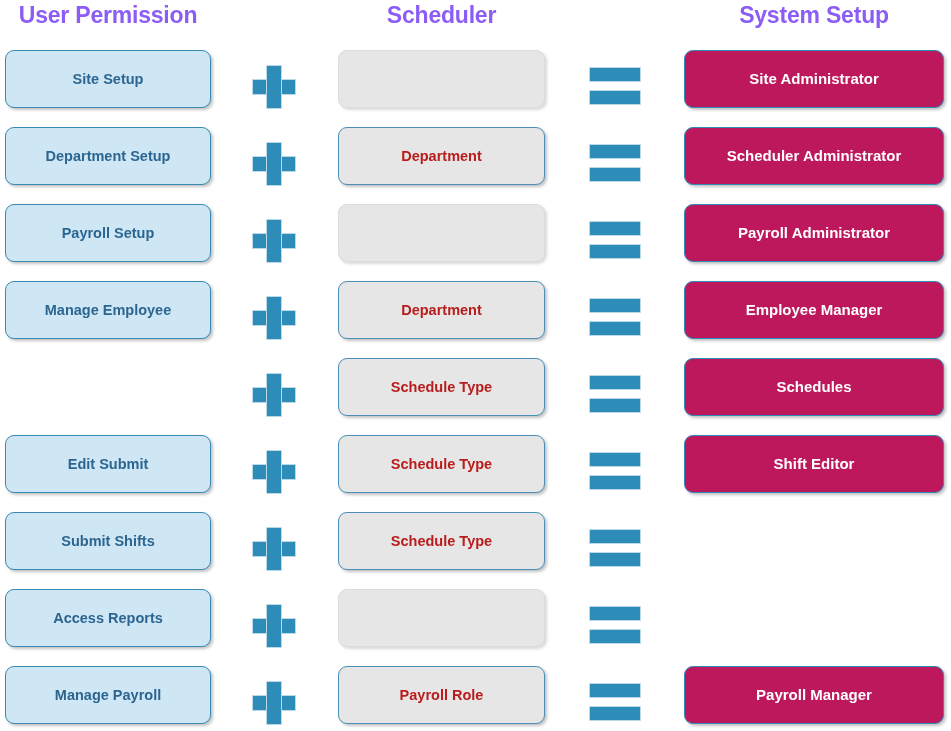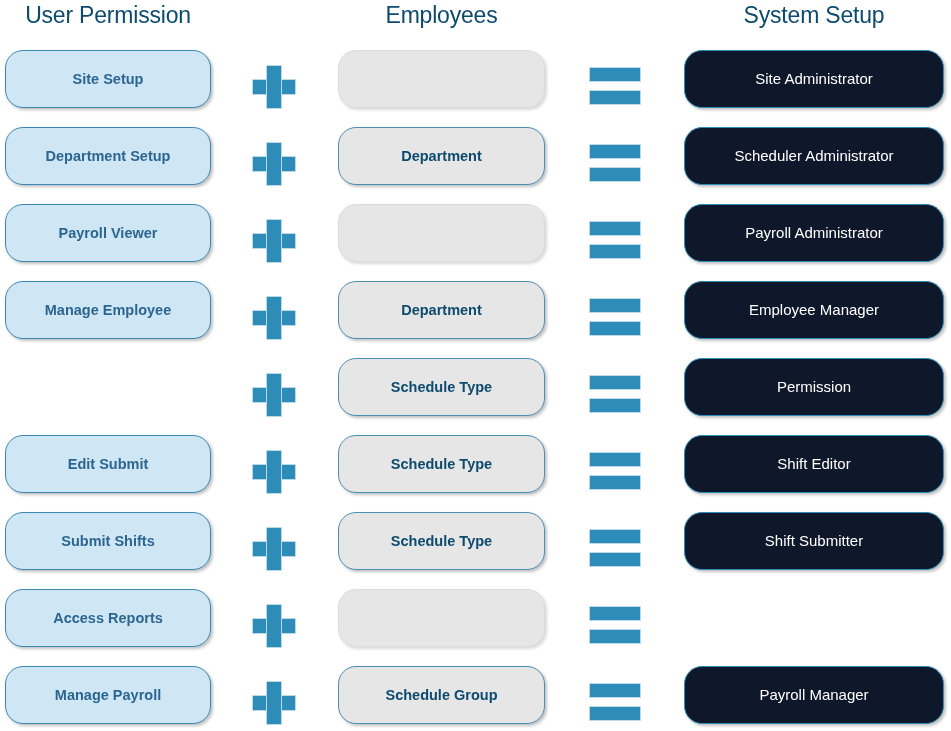--- a/index.html
+++ b/index.html
@@ -20,22 +20,22 @@
     position: absolute;
     top: 0;
     left: 0;
     width: 951px;
     height: 44px;
   }
   .col-header {
     position: absolute;
     top: 2px;
     font-size: 23px;
-    font-weight: normal;
-    color: #0c4a6e;
+    font-weight: bold;
+    color: #8b5cf6;
     letter-spacing: -0.2px;
     text-align: center;
     white-space: nowrap;
   }
   .hdr-permission { left: 5px;   width: 206px; }
   .hdr-assignment { left: 338px; width: 207px; }
   .hdr-role       { left: 684px; width: 260px; }
 
   
   .rows {
@@ -48,21 +48,21 @@
     position: relative;
     height: 77px;
     width: 951px;
   }
 
   
   .box {
     position: absolute;
     top: 6px;
     height: 58px;
-    border-radius: 18px;
+    border-radius: 9px;
     box-sizing: border-box;
     display: flex;
     align-items: center;
     justify-content: center;
     font-size: 14.5px;
     font-weight: bold;
     text-align: center;
     line-height: 1.15;
     padding: 0 6px;
     box-shadow: 2px 2px 3px rgba(120,120,120,0.45);
@@ -75,36 +75,36 @@
     background: #cfe6f5;
     border: 1.6px solid #3a89b4;
     color: #2c6690;
   }
 
   
   .box-assignment {
     left: 338px;
     width: 207px;
     background: #e6e6e6;
-    color: #0c4a6e;
+    color: #b91c1c;
     border: 1.6px solid #4a8fb8;
   }
   .box-assignment.is-empty {
     border: 1.6px solid #dcdcdc;
     box-shadow: 2px 2px 3px rgba(150,150,150,0.35);
   }
 
   
   .box-role {
     left: 684px;
     width: 260px;
-    background: #0f172a;
+    background: #be185d;
     border: 1.6px solid #2d8cb8;
     color: #ffffff;
-    font-weight: normal;
+    font-weight: bold;
     font-size: 15px;
   }
 
   
   .plus-icon {
     position: absolute;
     left: 252px;
     top: 21px;
     width: 44px;
     height: 44px;
@@ -144,21 +144,21 @@
     border-radius: 1px;
   }
   .equals-icon .bar-top { top: 0; }
   .equals-icon .bar-bottom { top: 23px; }
 </style>
 </head>
 <body>
 
 <div class="headers">
   <div class="col-header hdr-permission">User Permission</div>
-  <div class="col-header hdr-assignment">Employees</div>
+  <div class="col-header hdr-assignment">Scheduler</div>
   <div class="col-header hdr-role">System Setup</div>
 </div>
 
 <div class="rows" id="rows-container">
     <div class="row">
       <div class="box box-permission">Site Setup</div>
       <div class="plus-icon">
         <span class="bar bar-h"></span>
         <span class="bar bar-v"></span>
       </div>
@@ -176,21 +176,21 @@
         <span class="bar bar-v"></span>
       </div>
       <div class="box box-assignment">Department</div>
       <div class="equals-icon">
         <span class="bar bar-top"></span>
         <span class="bar bar-bottom"></span>
       </div>
       <div class="box box-role">Scheduler Administrator</div>
     </div>
     <div class="row">
-      <div class="box box-permission">Payroll Viewer</div>
+      <div class="box box-permission">Payroll Setup</div>
       <div class="plus-icon">
         <span class="bar bar-h"></span>
         <span class="bar bar-v"></span>
       </div>
       <div class="box box-assignment is-empty"></div>
       <div class="equals-icon">
         <span class="bar bar-top"></span>
         <span class="bar bar-bottom"></span>
       </div>
       <div class="box box-role">Payroll Administrator</div>
@@ -211,21 +211,21 @@
     <div class="row">
       <div class="plus-icon">
         <span class="bar bar-h"></span>
         <span class="bar bar-v"></span>
       </div>
       <div class="box box-assignment">Schedule Type</div>
       <div class="equals-icon">
         <span class="bar bar-top"></span>
         <span class="bar bar-bottom"></span>
       </div>
-      <div class="box box-role">Permission</div>
+      <div class="box box-role">Schedules</div>
     </div>
     <div class="row">
       <div class="box box-permission">Edit Submit</div>
       <div class="plus-icon">
         <span class="bar bar-h"></span>
         <span class="bar bar-v"></span>
       </div>
       <div class="box box-assignment">Schedule Type</div>
       <div class="equals-icon">
         <span class="bar bar-top"></span>
@@ -237,40 +237,39 @@
       <div class="box box-permission">Submit Shifts</div>
       <div class="plus-icon">
         <span class="bar bar-h"></span>
         <span class="bar bar-v"></span>
       </div>
       <div class="box box-assignment">Schedule Type</div>
       <div class="equals-icon">
         <span class="bar bar-top"></span>
         <span class="bar bar-bottom"></span>
       </div>
-      <div class="box box-role">Shift Submitter</div>
     </div>
     <div class="row">
       <div class="box box-permission">Access Reports</div>
       <div class="plus-icon">
         <span class="bar bar-h"></span>
         <span class="bar bar-v"></span>
       </div>
       <div class="box box-assignment is-empty"></div>
       <div class="equals-icon">
         <span class="bar bar-top"></span>
         <span class="bar bar-bottom"></span>
       </div>
     </div>
     <div class="row">
       <div class="box box-permission">Manage Payroll</div>
       <div class="plus-icon">
         <span class="bar bar-h"></span>
         <span class="bar bar-v"></span>
       </div>
-      <div class="box box-assignment">Schedule Group</div>
+      <div class="box box-assignment">Payroll Role</div>
       <div class="equals-icon">
         <span class="bar bar-top"></span>
         <span class="bar bar-bottom"></span>
       </div>
       <div class="box box-role">Payroll Manager</div>
     </div>
   </div>
 
 </body></html>

